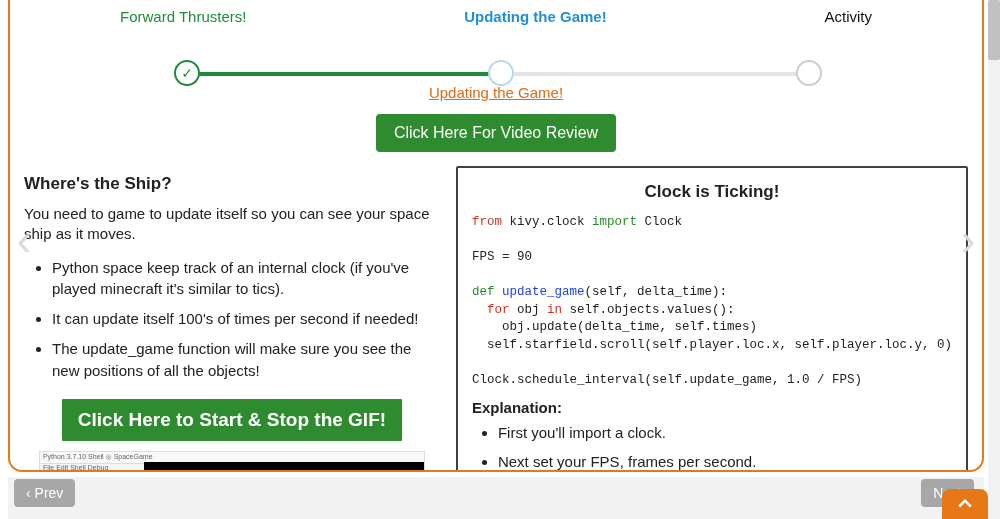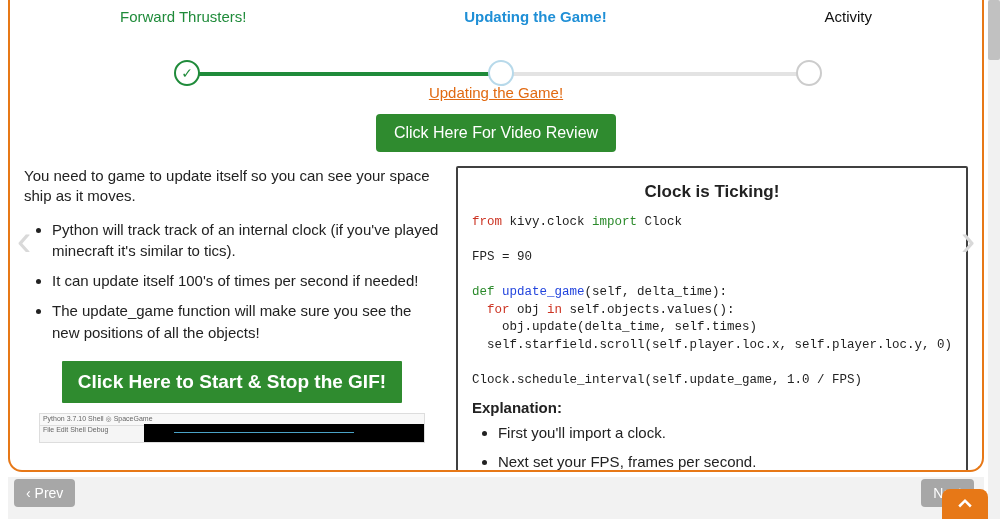--- a/index.html
+++ b/index.html
@@ -206,23 +206,24 @@
         <a href="#">Updating the Game!</a>
       </div>
     </div>
 
     <div class="video-btn-wrap">
       <button class="btn-green">Click Here For Video Review</button>
     </div>
 
     <div class="content">
       <div class="left">
+        <h2>Where's the Ship?</h2>
         <p>You need to game to update itself so you can see your space ship as it moves.</p>
         <ul>
-          <li>Python will track track of an internal clock (if you've played minecraft it's similar to tics).</li>
+          <li>Python space keep track of an internal clock (if you've played minecraft it's similar to tics).</li>
           <li>It can update itself 100's of times per second if needed!</li>
           <li>The update_game function will make sure you see the new positions of all the objects!</li>
         </ul>
         <div class="gif-btn-wrap">
           <button class="gif-btn">Click Here to Start &amp; Stop the GIF!</button>
         </div>
         <div class="gif-frame">
           <div class="gif-titlebar">
             <span>Python 3.7.10 Shell    ◎ SpaceGame</span>
           </div>

